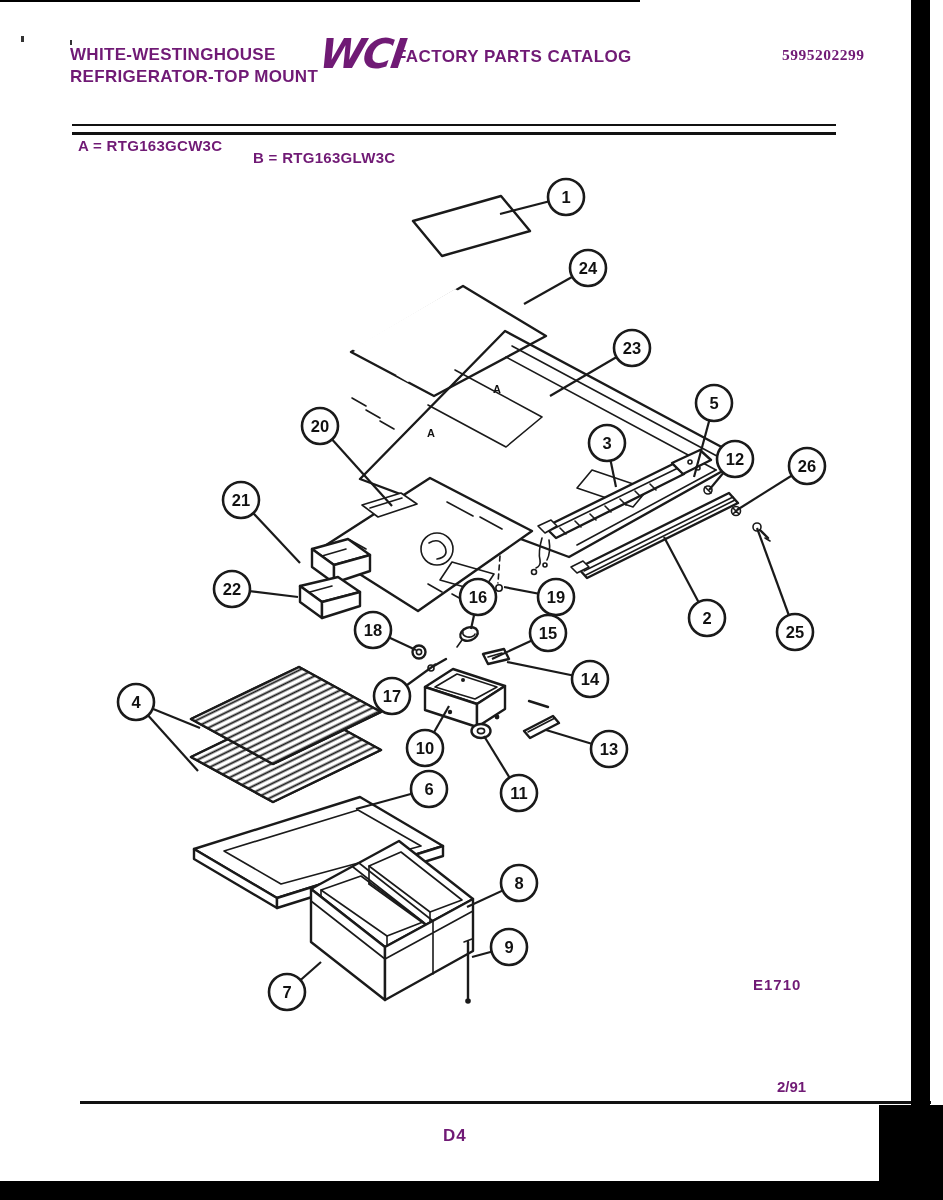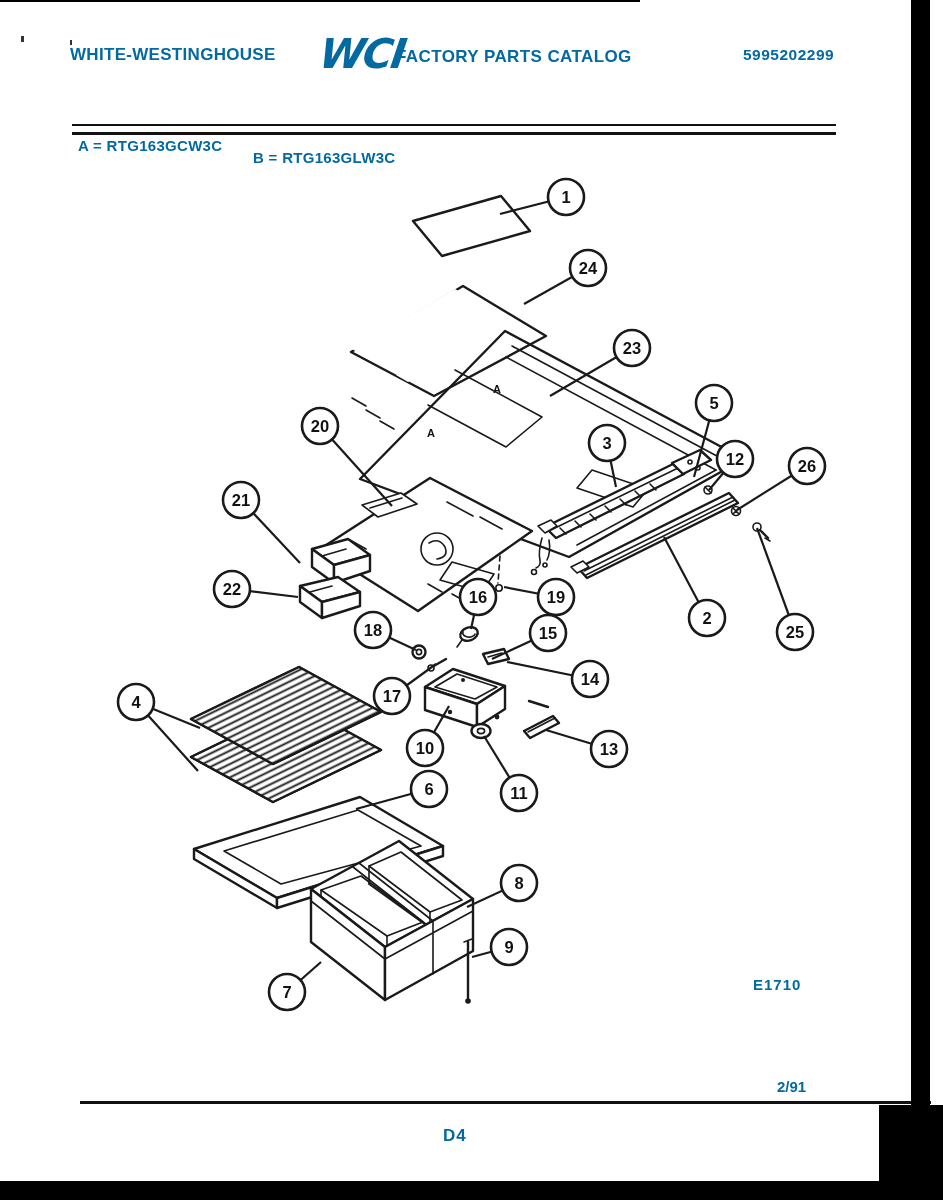--- a/index.html
+++ b/index.html
@@ -1,25 +1,25 @@
 <!DOCTYPE html>
 <html><head>
 <meta charset="utf-8">
 <style>
   html,body{margin:0;padding:0;background:#e8e8e8;}
   .page{
     position:relative;width:943px;height:1200px;background:#ffffff;
-    font-family:"Liberation Sans",sans-serif;color:#0369a1;overflow:hidden;
+    font-family:"Liberation Sans",sans-serif;color:#701a75;overflow:hidden;
   }
   .abs{position:absolute;}
   .brand{left:70px;top:44px;font-size:17px;font-weight:bold;line-height:22px;letter-spacing:.3px;}
   .logo{left:320px;top:30px;font-size:41px;font-weight:bold;font-style:italic;
         transform:skewX(-8deg);letter-spacing:-2px;font-family:"DejaVu Sans",sans-serif;}
   .cat-title{left:396px;top:47px;font-size:17px;font-weight:bold;letter-spacing:.4px;}
-  .pub-num{left:743px;top:46px;font-size:15.5px;font-weight:bold;letter-spacing:.5px;}
+  .pub-num{left:782px;top:46px;font-size:15.5px;font-weight:bold;letter-spacing:.5px;font-family:Liberation Serif, serif;}
   .rule-double{left:72px;top:124px;width:764px;height:6px;
         border-top:2px solid #111;border-bottom:3px solid #111;}
   .model-a{left:78px;top:137px;font-size:15px;font-weight:bold;letter-spacing:.3px;}
   .model-b{left:253px;top:149px;font-size:15px;font-weight:bold;letter-spacing:.3px;}
   .fig-code{left:753px;top:976px;font-size:15px;font-weight:bold;letter-spacing:1px;}
   .rule-bottom{left:80px;top:1101px;width:851px;height:3px;background:#111;}
   .page-code{left:443px;top:1126px;font-size:17px;font-weight:bold;letter-spacing:1px;text-align:right;}
   .issue{left:777px;top:1078px;font-size:15px;font-weight:bold;}
   .edge-right{left:911px;top:0;width:19px;height:1200px;background:#000;}
   .edge-bottom{left:0;top:1181px;width:943px;height:19px;background:#000;}
@@ -37,20 +37,21 @@
   svg .co-text{font-family:"Liberation Sans",sans-serif;font-size:16.5px;font-weight:bold;fill:#111;text-anchor:middle;}
   svg .mark-text{font-family:"Liberation Sans",sans-serif;font-size:11px;font-weight:bold;fill:#111;text-anchor:middle;}
 </style>
 </head>
 <body>
 
 <div class="page">
 
   <div class="abs brand">
     <div>WHITE-WESTINGHOUSE</div>
+    <div>REFRIGERATOR-TOP MOUNT</div>
   </div>
   <div class="abs logo">WCI</div>
   <div class="abs cat-title">FACTORY PARTS CATALOG</div>
   <div class="abs pub-num">5995202299</div>
   <div class="abs rule-double"></div>
   <div class="abs model-a">A = RTG163GCW3C</div>
   <div class="abs model-b">B = RTG163GLW3C</div>
 
   <svg class="diagram" viewBox="0 0 943 1200">
     <defs>

